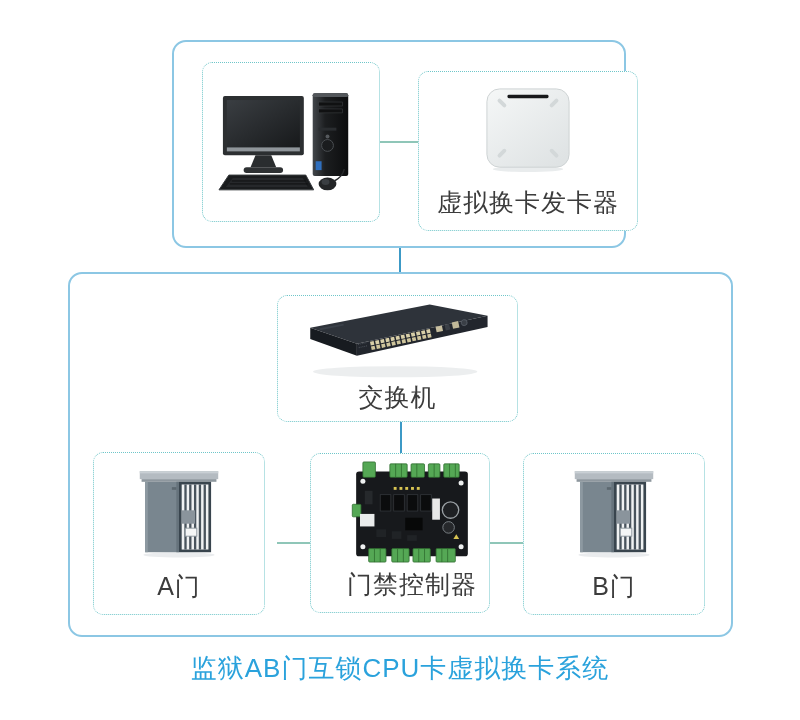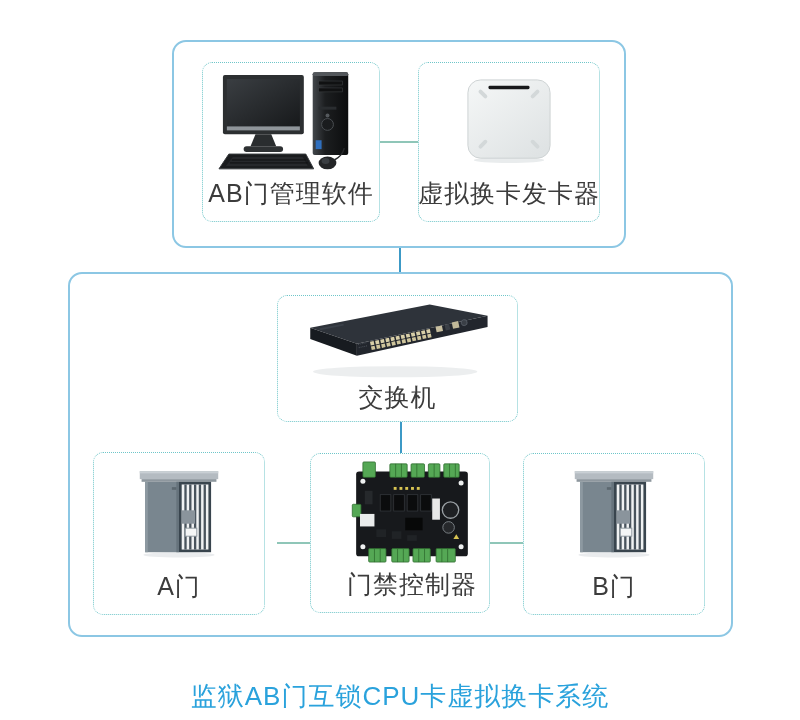--- a/index.html
+++ b/index.html
@@ -18,21 +18,21 @@
   }
   .icon-area{flex:1;display:flex;align-items:center;justify-content:center;width:100%;}
   .item-label{
     font-size:25px;color:#3c3c3c;letter-spacing:1px;white-space:nowrap;
     margin-bottom:14px;line-height:1.1;
   }
   .conn-h{position:absolute;height:2px;background:#8fc6b8;}
   .conn-v{position:absolute;width:2px;background:#3c99c6;}
   .diagram-title{
     position:absolute;left:0;top:651px;width:800px;text-align:center;
-    font-size:26px;font-weight:500;color:#2aa2dc;letter-spacing:1px;margin-top:28px;
+    font-size:26px;font-weight:500;color:#2aa2dc;letter-spacing:1px;
   }
   svg{display:block;}
 </style>
 </head>
 <body>
 
 <div>
 
   <div class="group-box" style="left:172px;top:40px;width:454px;height:208px;"></div>
 
@@ -67,24 +67,23 @@
         <polygon points="16,89 87,89 92,98 9,98" fill="#26282b"></polygon>
         <g stroke="#0e0f10" stroke-width="1">
             <line x1="15" y1="92" x2="90" y2="92"></line>
             <line x1="13" y1="95" x2="92" y2="95"></line>
           </g>
         <ellipse cx="112" cy="95" rx="9" ry="6.5" fill="#232527"></ellipse>
         <ellipse cx="110" cy="93" rx="4" ry="3" fill="#3a3e42"></ellipse>
         <path d="M119,92 q8,-4 10,-12" stroke="#26282a" stroke-width="1.5" fill="none"></path>
       </svg>
     </div>
-    <div class="item-label">AB门管理软件</div>
-  </div>
-
-  <div class="item-box" style="left:418px;top:62px;width:182px;height:160px;text-align:right;">
+  </div>
+
+  <div class="item-box" style="left:418px;top:71px;width:220px;height:160px;text-align:right;">
     <div class="icon-area">
       <svg width="90" height="88" viewBox="0 0 92 88" aria-hidden="true">
         <defs>
           <linearGradient id="cr" x1="0" y1="0" x2="0.8" y2="1">
             <stop offset="0" stop-color="#f5f7f7"></stop>
               <stop offset="1" stop-color="#dfe3e4"></stop>
           </linearGradient>
         </defs>
         <ellipse cx="46" cy="84" rx="36" ry="3" fill="#e9eced"></ellipse>
         <rect x="4" y="2" width="84" height="80" rx="13" fill="url(#cr)" stroke="#cdd2d3" stroke-width="1"></rect>

